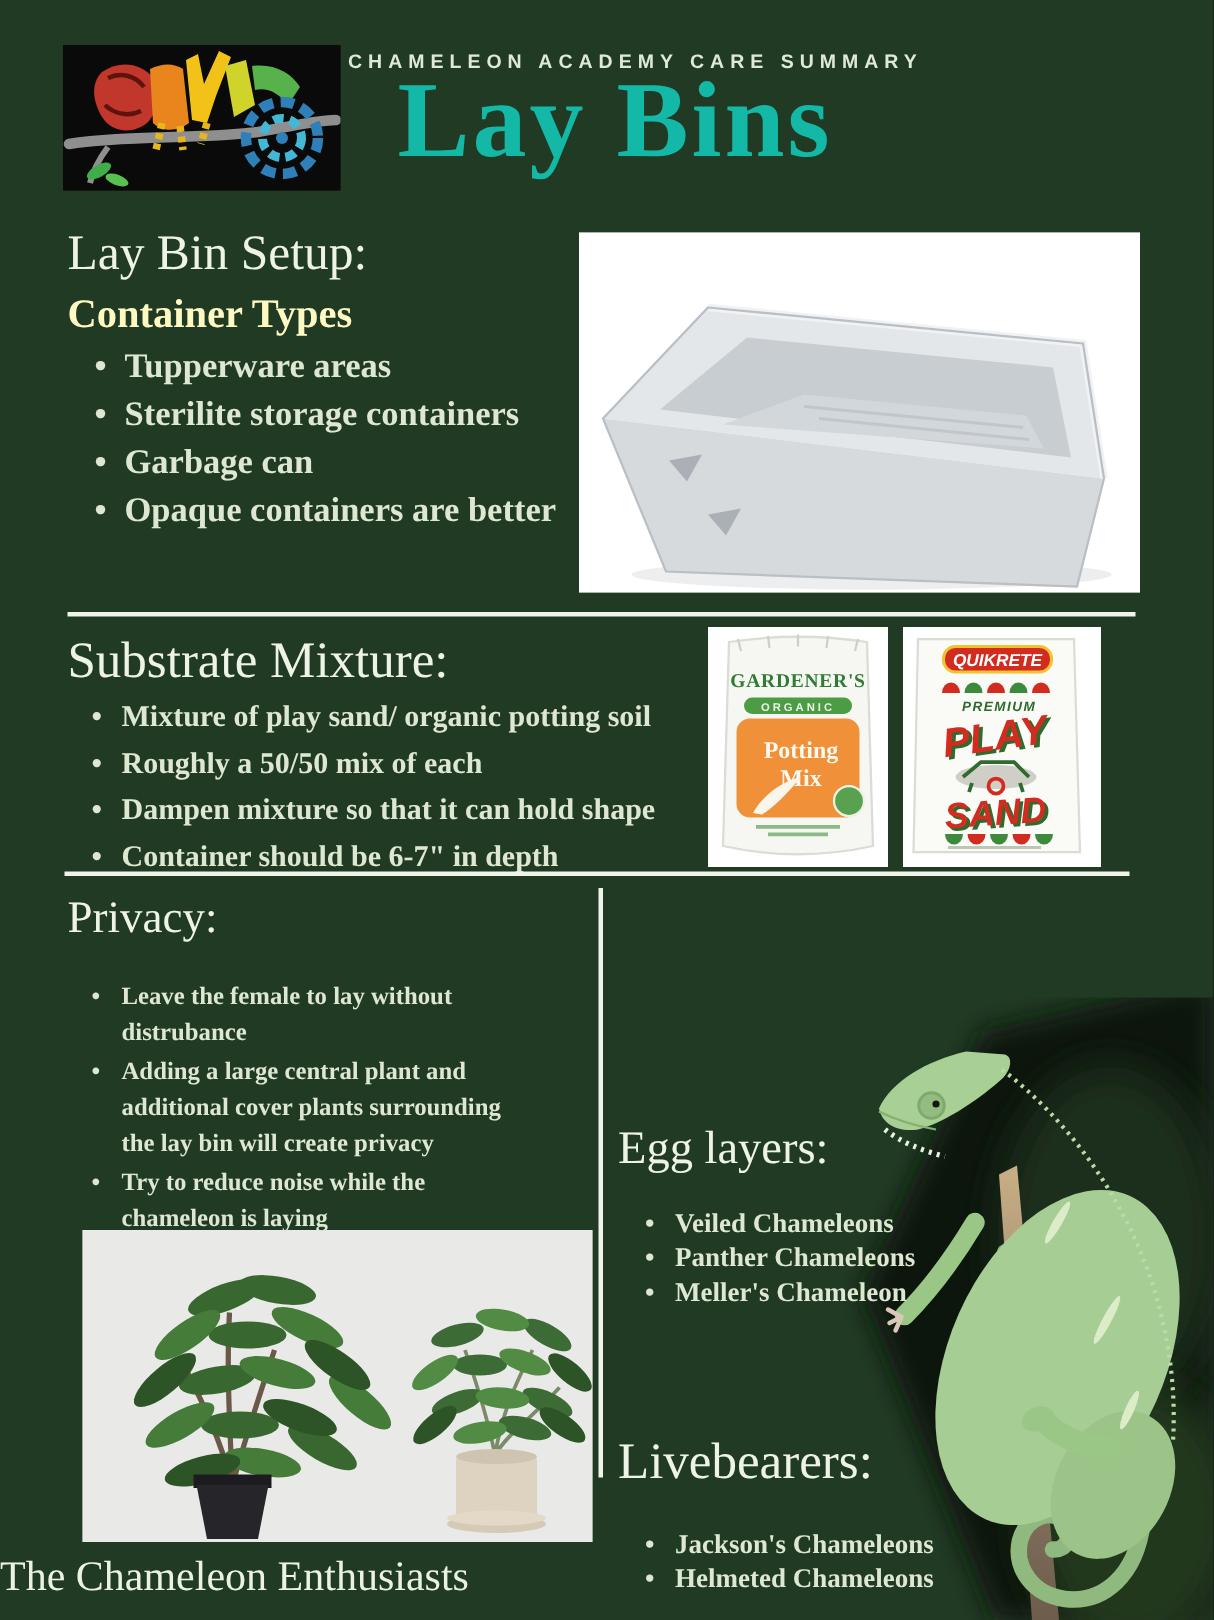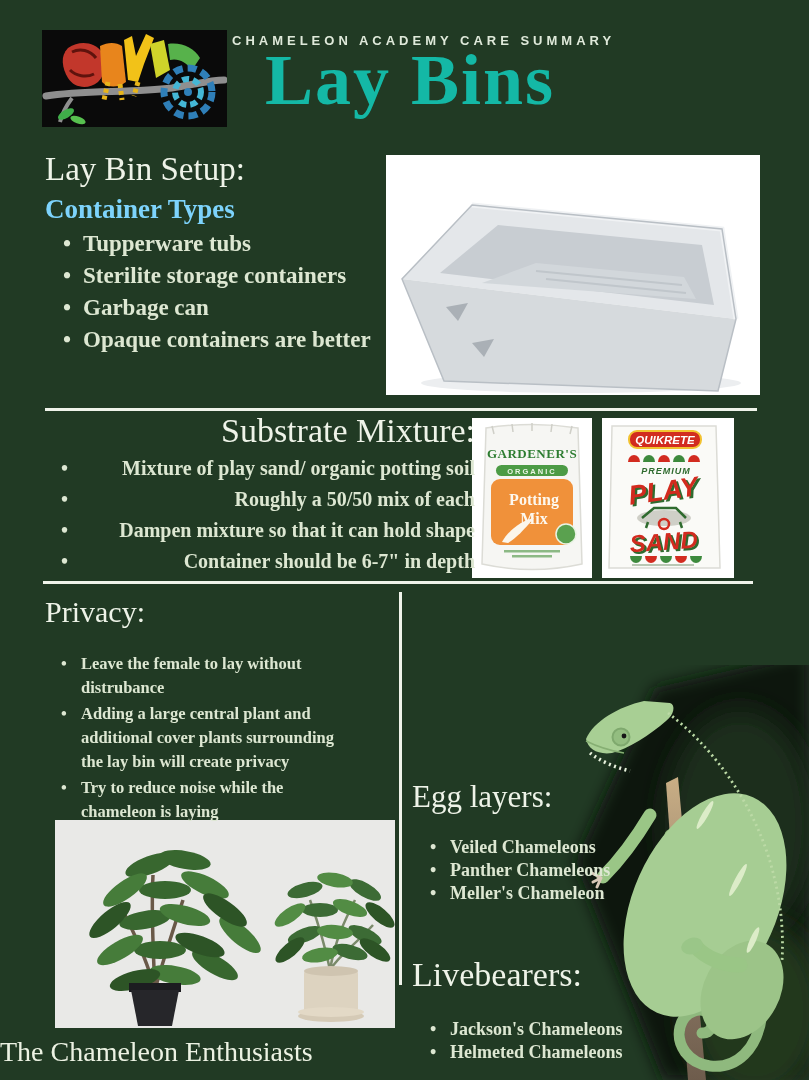--- a/index.html
+++ b/index.html
@@ -24,38 +24,38 @@
   h2{margin:0;font-weight:normal;color:#eef3e8;}
   ul{margin:0;padding:0;list-style:none;}
   li{position:relative;padding-left:22px;font-weight:bold;color:#dde7d2;}
   li::before{content:"\2022";position:absolute;left:2px;top:0;}
   .divider{position:absolute;background:#eff3ea;z-index:3;}
   .photo-frame{position:absolute;background:#ffffff;z-index:1;}
   .block{position:absolute;z-index:2;}
   
   .setup{left:45px;top:150px;width:345px;}
   .setup h2{font-size:33px;line-height:38px;}
-  .setup .subhead{font-size:27px;line-height:30px;font-weight:bold;color:#7dd3fc;margin-top:6px;}
+  .setup .subhead{font-size:27px;line-height:30px;font-weight:bold;color:#fef9c3;margin-top:6px;}
   .setup ul{margin-top:4px;padding-left:16px;}
   .setup li{font-size:23px;line-height:32px;white-space:nowrap;}
   
-  .substrate{left:45px;top:412px;width:430px;text-align:right;}
+  .substrate{left:45px;top:422px;width:430px;}
   .substrate h2{font-size:34px;line-height:37px;}
   .substrate ul{margin-top:4px;padding-left:14px;}
   .substrate li{font-size:20px;line-height:31px;white-space:nowrap;}
   
   .privacy{left:45px;top:594px;width:300px;}
   .privacy h2{font-size:30px;line-height:36px;}
   .privacy ul{margin-top:22px;padding-left:14px;width:280px;}
   .privacy li{font-size:16.5px;line-height:24px;margin-bottom:2px;}
   .signs{left:412px;top:594px;width:390px;}
   .signs h2{font-size:30px;line-height:36px;}
   .signs ul{margin-top:22px;padding-left:16px;}
   .signs li{font-size:17px;line-height:23px;white-space:nowrap;}
-  .egg{left:412px;top:780px;width:320px;}
+  .egg{left:412px;top:748px;width:320px;}
   .egg h2{font-size:31px;line-height:34px;}
   .egg ul{margin-top:22px;padding-left:16px;}
   .egg li{font-size:18px;line-height:23px;white-space:nowrap;}
   .live{left:412px;top:924px;width:320px;}
   .live h2{font-size:34px;line-height:38px;margin-top:32px;}
   .live ul{margin-top:24px;padding-left:16px;}
   .live li{font-size:18px;line-height:23px;white-space:nowrap;}
   
   .footer{
     position:absolute;left:0;top:1036px;width:665px;z-index:2;
@@ -90,21 +90,21 @@
       </g>
     </svg>
   </div>
   <div class="kicker">CHAMELEON ACADEMY CARE SUMMARY</div>
   <div class="title">Lay Bins</div>
 
   <div class="block setup">
     <h2>Lay Bin Setup:</h2>
     <div class="subhead">Container Types</div>
     <ul>
-      <li>Tupperware tubs</li>
+      <li>Tupperware areas</li>
       <li>Sterilite storage containers</li>
       <li>Garbage can</li>
       <li>Opaque containers are better</li>
     </ul>
   </div>
 
   <div class="photo-frame" style="left:386px;top:155px;width:374px;height:240px;">
     <svg viewBox="0 0 374 240" width="374" height="240">
       <rect width="374" height="240" fill="#ffffff"></rect>
       <ellipse cx="195" cy="228" rx="160" ry="10" fill="#eceef0"></ellipse>

